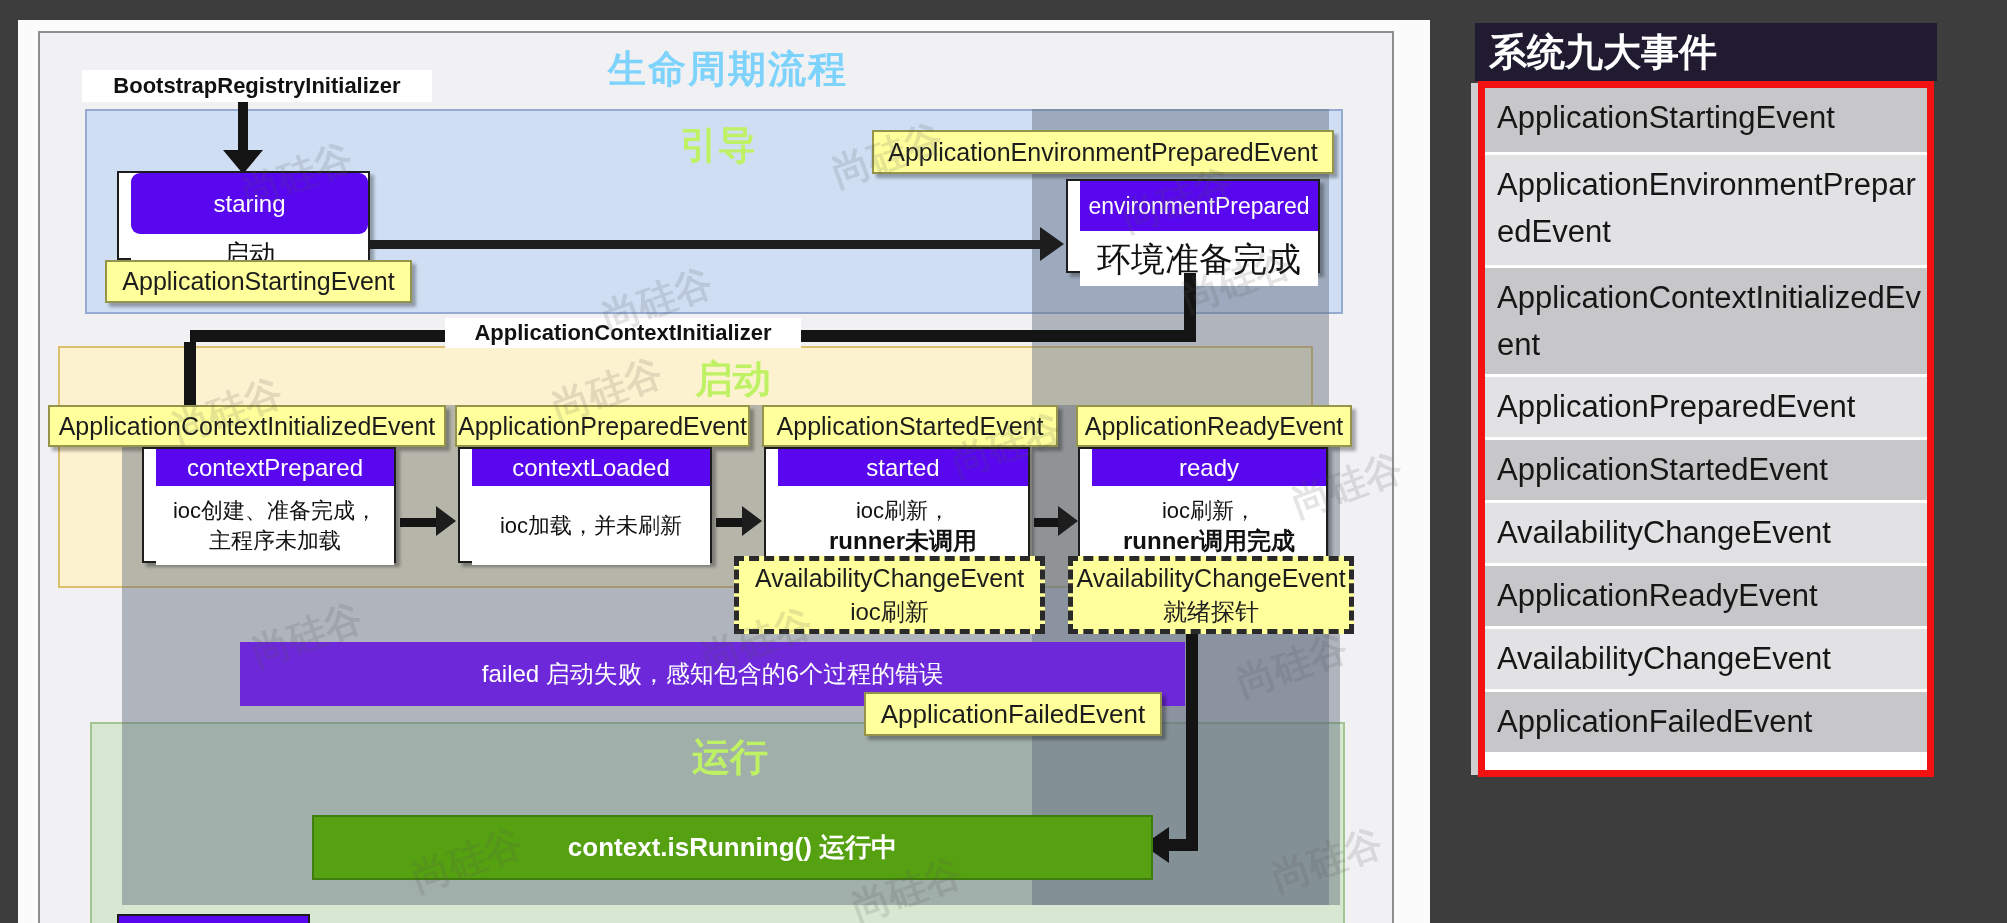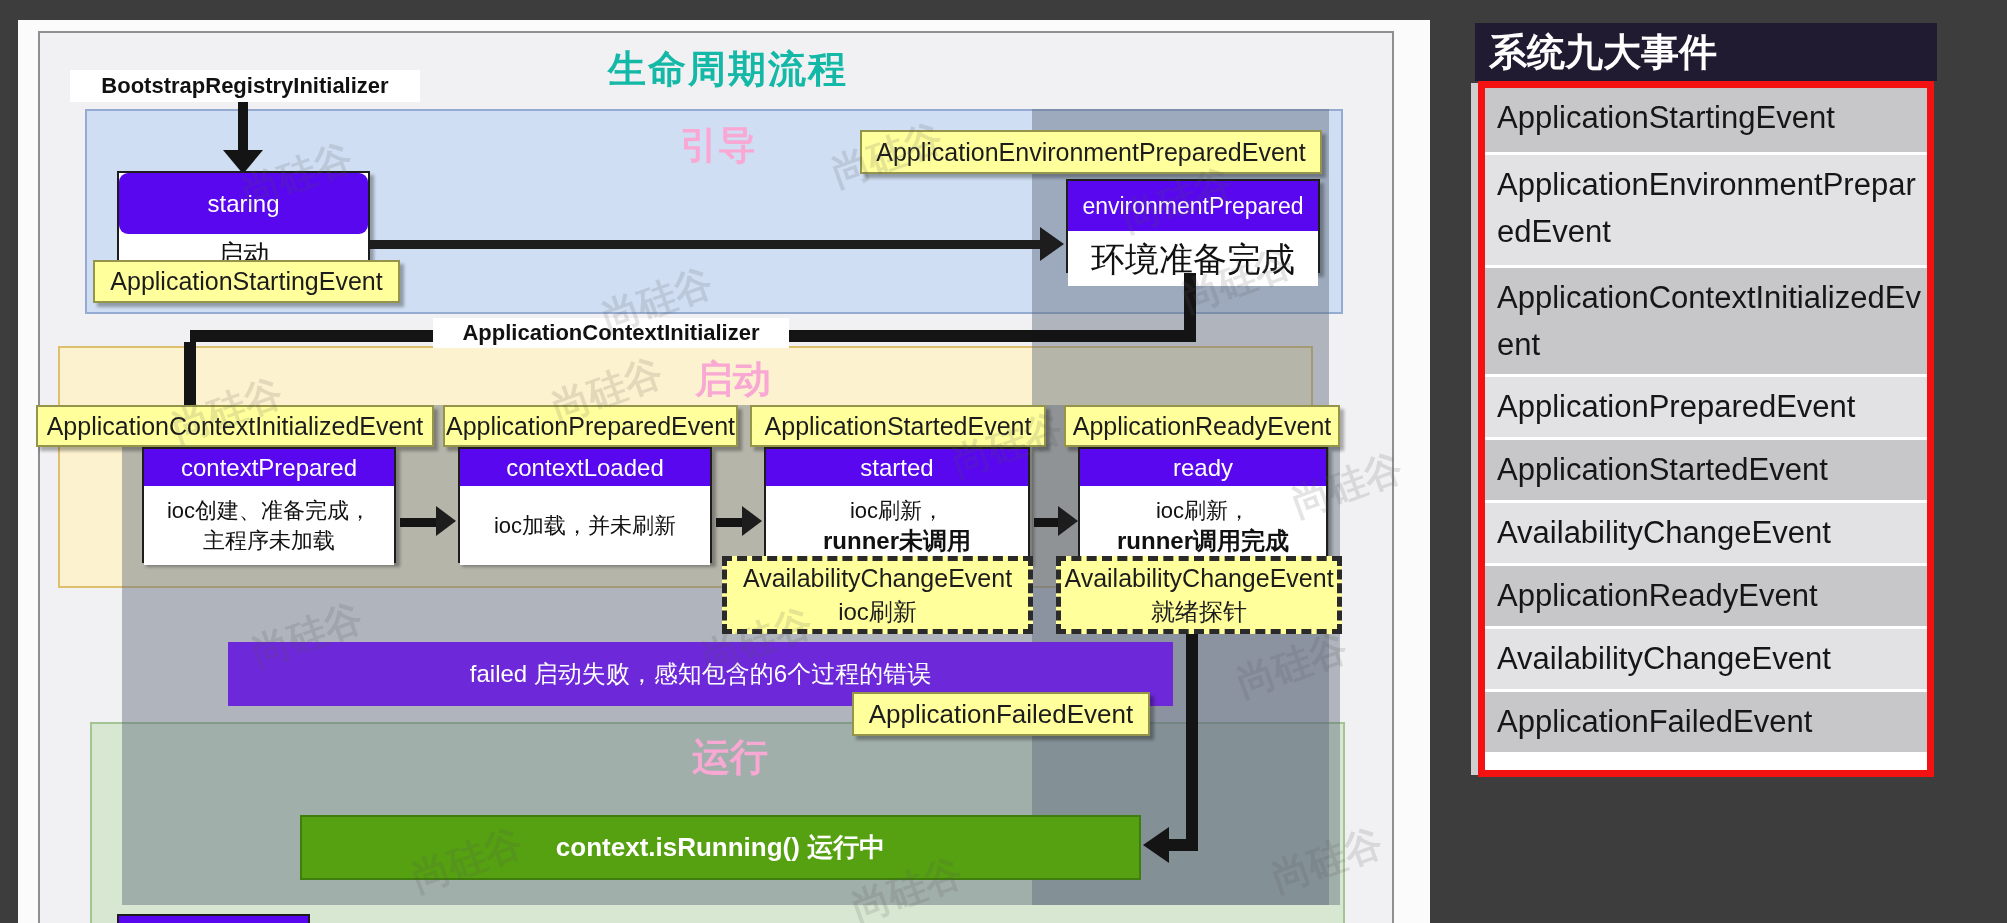--- a/index.html
+++ b/index.html
@@ -1,29 +1,29 @@
 <!DOCTYPE html>
 <html><head>
 <meta charset="utf-8">
 <style>
   html,body{margin:0;padding:0;background:#3d3d3d;}
   #stage{position:relative;width:2007px;height:923px;background:#3d3d3d;overflow:hidden;
          font-family:"Liberation Sans","DejaVu Sans",sans-serif;}
   .abs{position:absolute;box-sizing:border-box;}
-  .center{display:flex;align-items:center;justify-content:center;}
+  .center{display:flex;align-items:center;justify-content:center;margin-left:12px;}
   .shadow{box-shadow:4px 4px 3px rgba(0,0,0,0.30);}
   
   .panel-white{background:#fbfbfc;}
   .inner-rect{background:#f1f1f3;border:2px solid #8f8f8f;}
   .sec-blue{background:#cfdef2;border:2px solid #96abd1;}
   .sec-cream{background:#fdf2cf;border:2px solid #ddc06d;}
   .sec-green{background:#d7e7d1;border:2px solid #a3c493;}
   .gray-ovl{background:rgba(96,106,124,0.45);}
-  .sec-title{font-weight:bold;color:#f9a8d4;font-size:38px;}
-  .diagram-title{font-weight:bold;color:#14b8a6;font-size:38px;letter-spacing:2px;}
+  .sec-title{font-weight:bold;color:#bef264;font-size:38px;}
+  .diagram-title{font-weight:bold;color:#7dd3fc;font-size:38px;letter-spacing:2px;}
   
   .ybox{background:#ffff9c;border:2px solid #94944a;color:#1c1c1c;font-size:25px;}
   .pwbox{border:2px solid #1d1d1d;background:#fff;}
   .phead{background:#5807ee;color:#fff;font-size:24px;}
   .pbody{background:#fff;color:#111;font-size:22px;line-height:30px;flex-direction:column;}
   .bold{font-weight:bold;}
   .dashed{background:#ffff9c;border:5px dashed #2a2a2a;color:#1c1c1c;
           font-size:25px;line-height:34px;flex-direction:column;}
   .blk{background:#141414;}
   .wlabel{background:#ffffff;color:#111;font-weight:bold;font-size:22px;}

